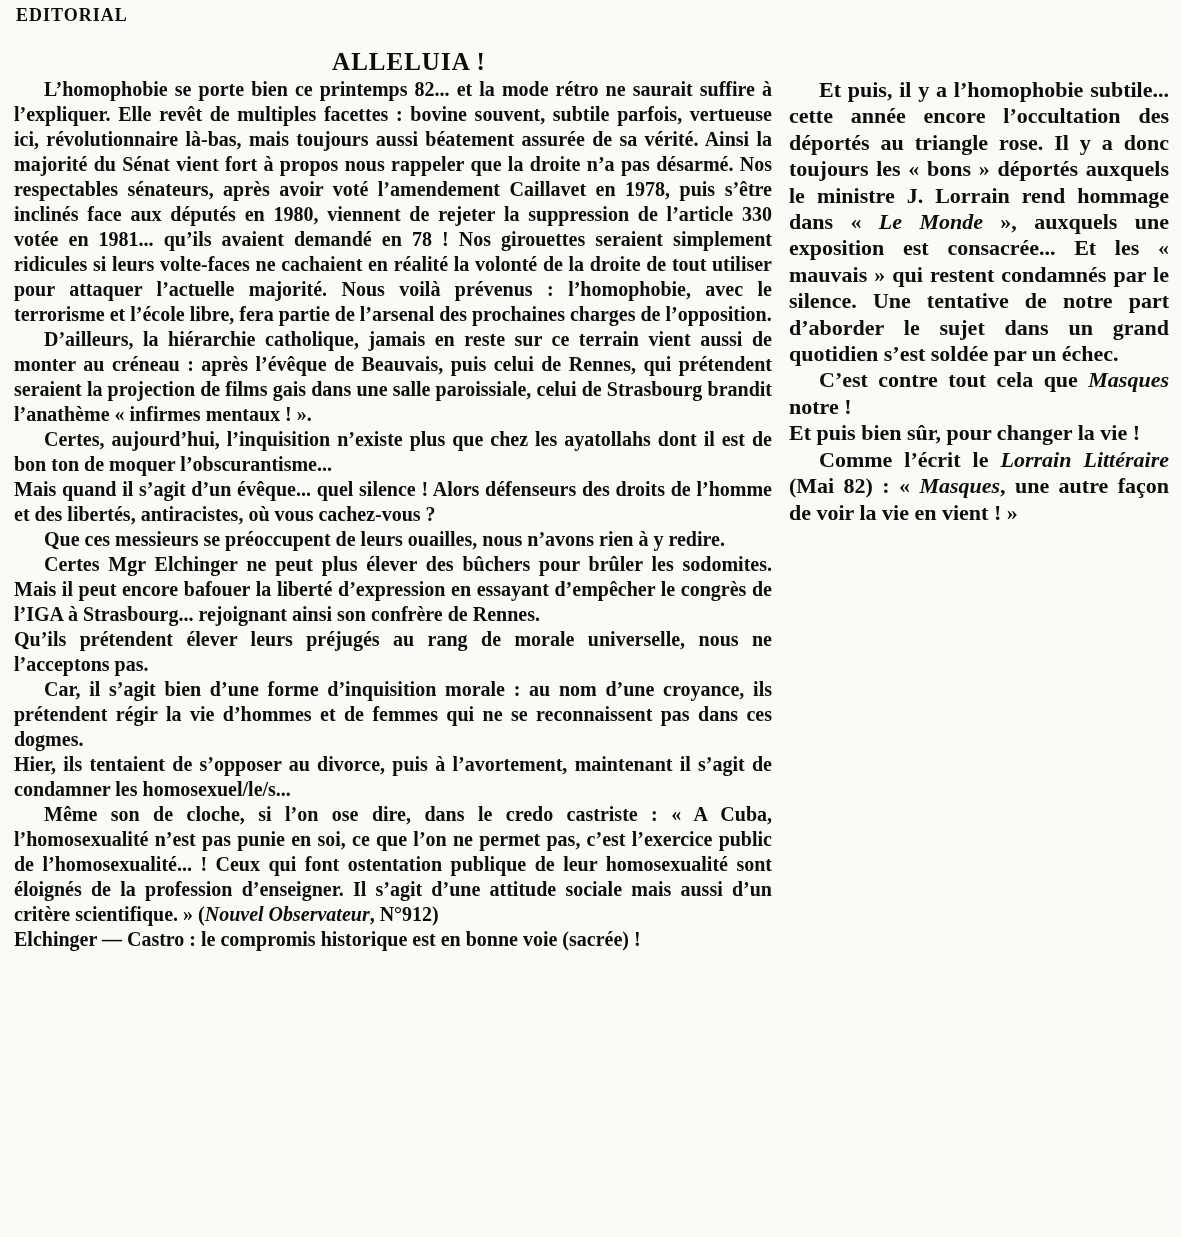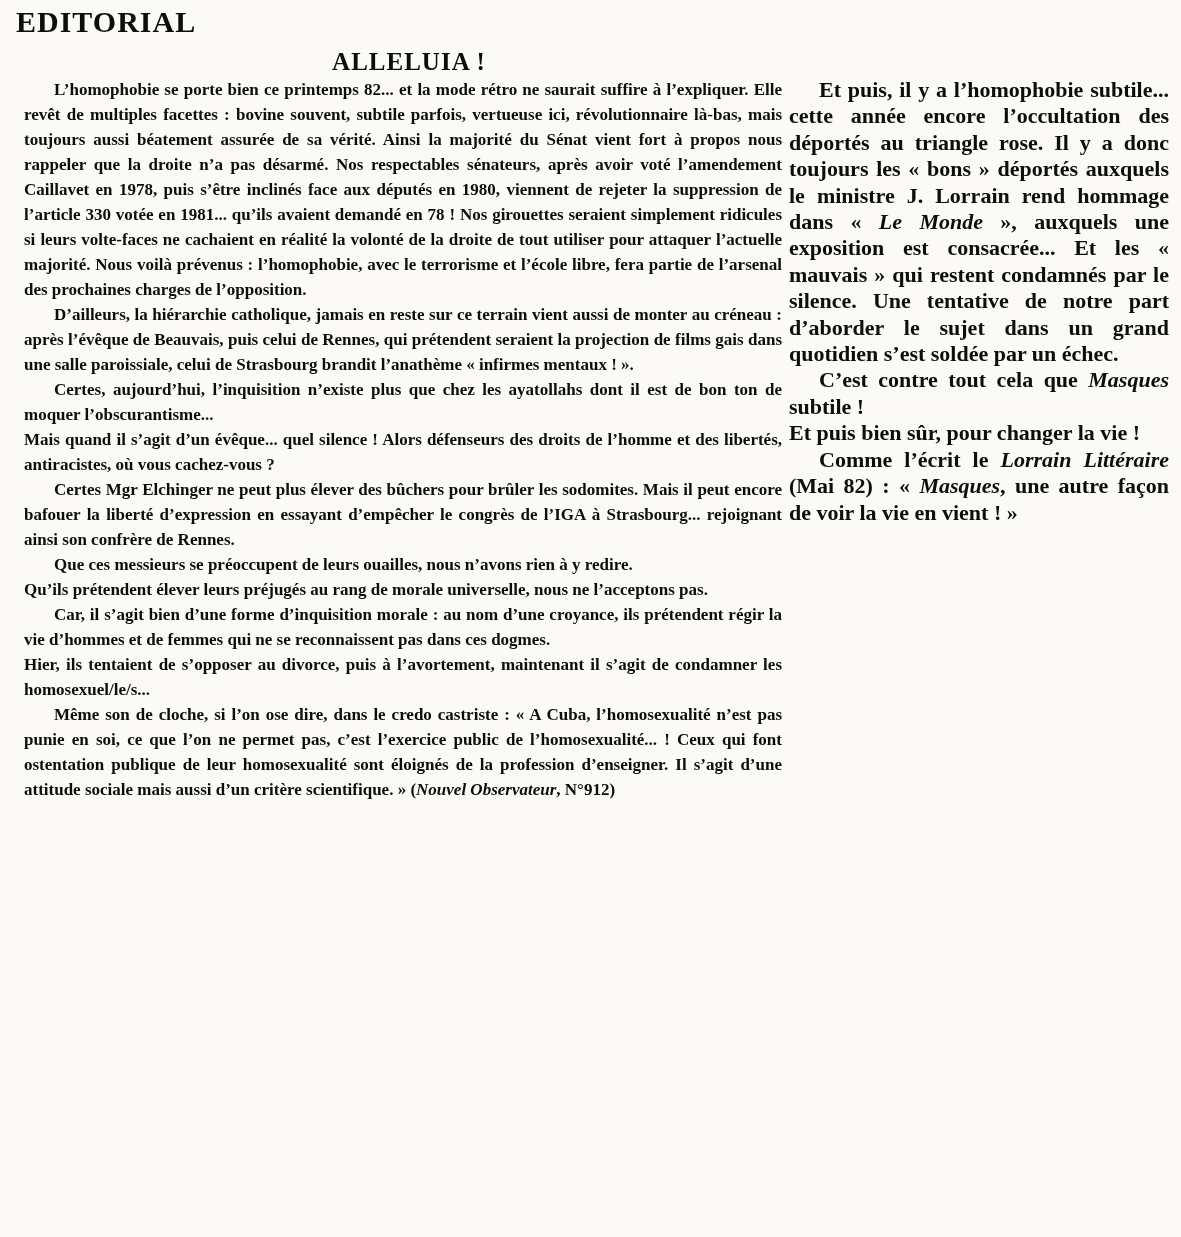--- a/index.html
+++ b/index.html
@@ -10,21 +10,21 @@
     position: relative;
     overflow: hidden;
     background: var(--paper, #fbfaf7);
     color: var(--ink, #0d0d0d);
     font-family: "Liberation Serif", "DejaVu Serif", serif;
   }
   .kicker {
     position: absolute;
     left: 16px;
     top: 5px;
-    font-size: 30px;
+    font-size: 18px;
     font-weight: 700;
     letter-spacing: 1px;
   }
   .title {
     position: absolute;
     left: 14px;
     top: 32px;
     width: 758px;
     margin: 16px;
     text-align: center;
@@ -36,23 +36,23 @@
     position: absolute;
     top: 77px;
     font-weight: 700;
     text-align: justify;
     hyphens: auto;
     -webkit-hyphens: auto;
   }
   .column p { margin: 0; padding: 0; }
   .column p.indent { text-indent: 30px; }
   .column-left {
-    left: 24px;
+    left: 14px;
     width: 758px;
-    font-size: 17px;
+    font-size: 20px;
     line-height: 25px;
   }
   .column-right {
     left: 789px;
     width: 380px;
     font-size: 22px;
     line-height: 26.4px;
   }
   .column em { font-style: italic; }
 </style>
@@ -61,26 +61,27 @@
 
 <div class="kicker">EDITORIAL</div>
 
 <h1 class="title">ALLELUIA !</h1>
 
 <div class="column column-left">
     <p class="indent"><span>L’homophobie se porte bien ce printemps 82... et la mode rétro ne saurait suffire à l’expliquer. Elle revêt de multiples facettes : bovine souvent, subtile parfois, vertueuse ici, révolutionnaire là-bas, mais toujours aussi béatement assurée de sa vérité. Ainsi la majorité du Sénat vient fort à propos nous rappeler que la droite n’a pas désarmé. Nos respectables sénateurs, après avoir voté l’amendement Caillavet en 1978, puis s’être inclinés face aux députés en 1980, viennent de rejeter la suppression de l’article 330 votée en 1981... qu’ils avaient demandé en 78 ! Nos girouettes seraient simplement ridicules si leurs volte-faces ne cachaient en réalité la volonté de la droite de tout utiliser pour attaquer l’actuelle majorité. Nous voilà prévenus : l’homophobie, avec le terrorisme et l’école libre, fera partie de l’arsenal des prochaines charges de l’opposition.</span></p>
     <p class="indent"><span>D’ailleurs, la hiérarchie catholique, jamais en reste sur ce terrain vient aussi de monter au créneau : après l’évêque de Beauvais, puis celui de Rennes, qui prétendent seraient la projection de films gais dans une salle paroissiale, celui de Strasbourg brandit l’anathème « infirmes mentaux ! ».</span></p>
     <p class="indent"><span>Certes, aujourd’hui, l’inquisition n’existe plus que chez les ayatollahs dont il est de bon ton de moquer l’obscurantisme...</span></p>
     <p><span>Mais quand il s’agit d’un évêque... quel silence ! Alors défenseurs des droits de l’homme et des libertés, antiracistes, où vous cachez-vous ?</span></p>
+    <p class="indent"><span>Que ces messieurs se préoccupent de leurs ouailles, nous n’avons rien à y redire.</span></p>
     <p class="indent"><span>Certes Mgr Elchinger ne peut plus élever des bûchers pour brûler les sodomites. Mais il peut encore bafouer la liberté d’expression en essayant d’empêcher le congrès de l’IGA à Strasbourg... rejoignant ainsi son confrère de Rennes.</span></p>
-    <p class="indent"><span>Que ces messieurs se préoccupent de leurs ouailles, nous n’avons rien à y redire.</span></p>
     <p><span>Qu’ils prétendent élever leurs préjugés au rang de morale universelle, nous ne l’acceptons pas.</span></p>
     <p class="indent"><span>Car, il s’agit bien d’une forme d’inquisition morale : au nom d’une croyance, ils prétendent régir la vie d’hommes et de femmes qui ne se reconnaissent pas dans ces dogmes.</span></p>
     <p><span>Hier, ils tentaient de s’opposer au divorce, puis à l’avortement, maintenant il s’agit de condamner les homosexuel/le/s...</span></p>
     <p class="indent"><span>Même son de cloche, si l’on ose dire, dans le credo castriste : « A Cuba, l’homosexualité n’est pas punie en soi, ce que l’on ne permet pas, c’est l’exercice public de l’homosexualité... ! Ceux qui font ostentation publique de leur homosexualité sont éloignés de la profession d’enseigner. Il s’agit d’une attitude sociale mais aussi d’un critère scientifique. » (</span><em>Nouvel Observateur</em><span>, N°912)</span></p>
+    <p><span>Elchinger — Castro : le compromis historique est en bonne voie (sacrée) !</span></p>
   </div>
 
 <div class="column column-right">
     <p class="indent"><span>Et puis, il y a l’homophobie subtile... cette année encore l’occultation des déportés au triangle rose. Il y a donc toujours les « bons » déportés auxquels le ministre J. Lorrain rend hommage dans « </span><em>Le Monde</em><span> », auxquels une exposition est consacrée... Et les « mauvais » qui restent condamnés par le silence. Une tentative de notre part d’aborder le sujet dans un grand quotidien s’est soldée par un échec.</span></p>
-    <p class="indent"><span>C’est contre tout cela que </span><em>Masques</em><span> subtile !</span></p>
+    <p class="indent"><span>C’est contre tout cela que </span><em>Masques</em><span> notre !</span></p>
     <p><span>Et puis bien sûr, pour changer la vie !</span></p>
     <p class="indent"><span>Comme l’écrit le </span><em>Lorrain Littéraire</em><span> (Mai 82) : « </span><em>Masques</em><span>, une autre façon de voir la vie en vient ! »</span></p>
   </div>
 
 </body></html>

